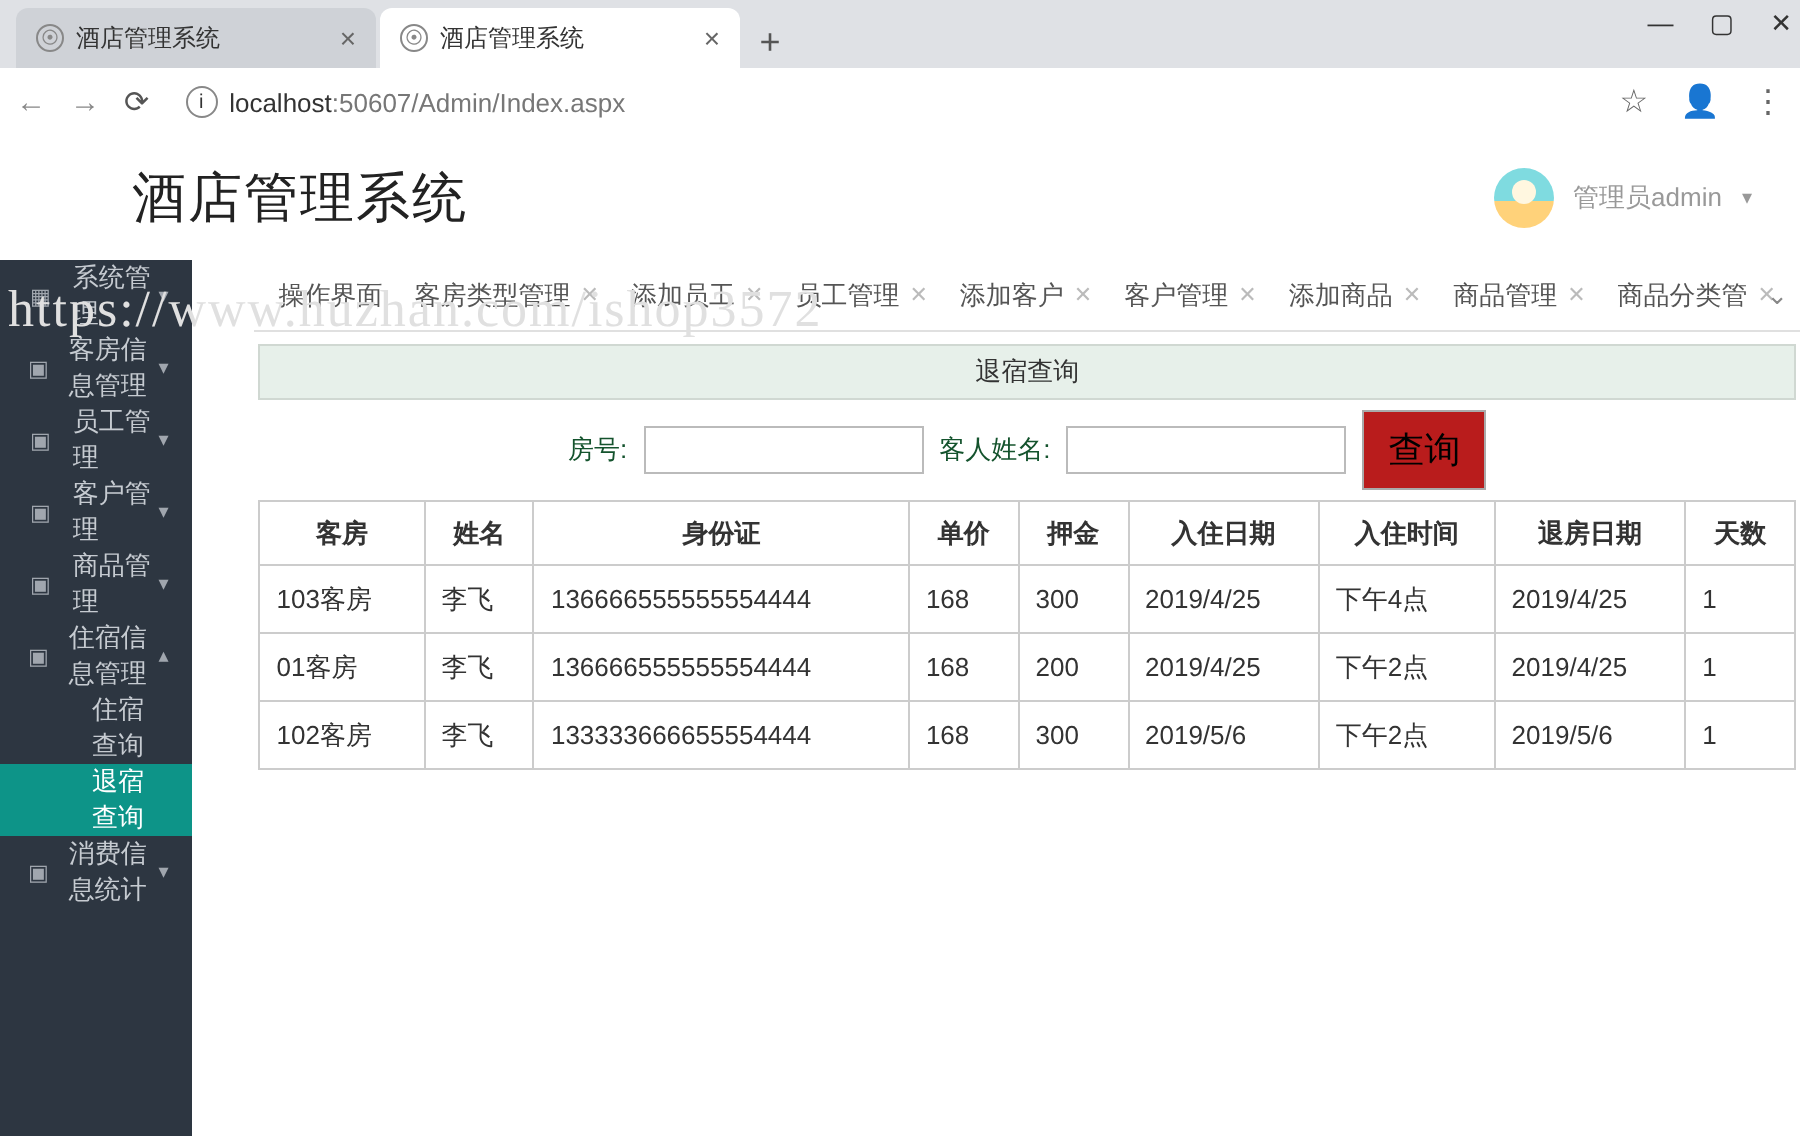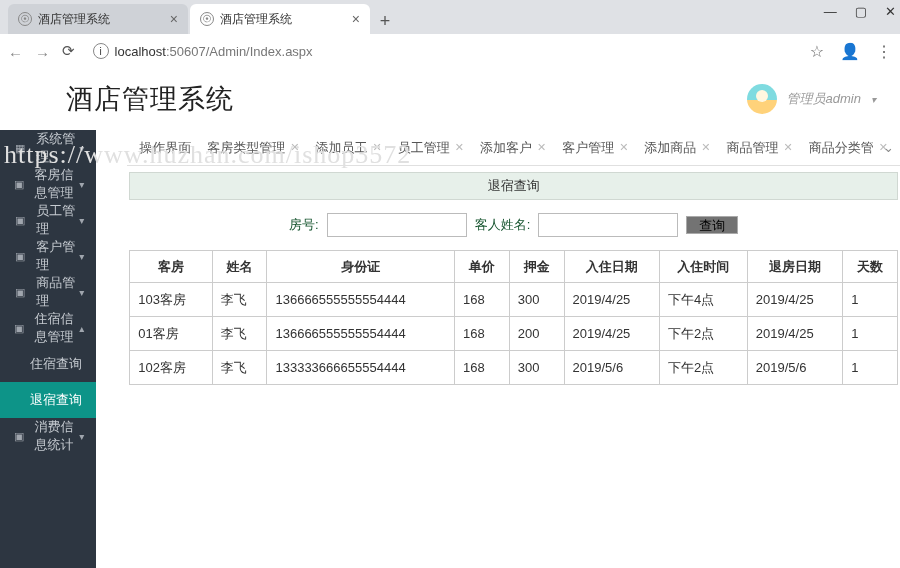--- a/index.html
+++ b/index.html
@@ -19,51 +19,51 @@
 .nav-icon.dark { color: #555; }
 .addr-bar { flex: 1; display: flex; align-items: center; height: 26px; border: none; padding: 0 6px; font-size: 13px; color: #333; gap: 6px; }
 .addr-info { width: 16px; height: 16px; border: 1px solid #888; border-radius: 50%; display: flex; align-items: center; justify-content: center; font-size: 10px; }
 .addr-text .host { color: #333; }
 .addr-text .path { color: #777; }
 .addr-end { display: flex; align-items: center; gap: 16px; color: #666; font-size: 16px; }
 
 
 .app-header { height: 62px; display: flex; align-items: center; justify-content: space-between; padding: 0 24px 0 66px; }
 .app-title { font-size: 27px; font-weight: 400; color: #222; letter-spacing: 1px; }
-.user-box { display: flex; align-items: center; gap: 10px; color: #999; font-size: 13px; font-style: italic; }
+.user-box { display: flex; align-items: center; gap: 10px; color: #999; font-size: 13px; }
 .avatar { width: 30px; height: 30px; border-radius: 50%; background: linear-gradient(180deg, #7fdbe0 0%, #7fdbe0 55%, #ffd27a 55%, #ffd27a 100%); display:flex; align-items:center; justify-content:center; }
 .avatar-head { width: 12px; height: 12px; border-radius: 50%; background: #fff7e0; margin-top:-6px;}
 
 
 .watermark { position: absolute; top: 140px; left: 0; width: 100%; text-align: left; padding-left: 4px; color: #e0e0e0; font-size: 26px; font-family: Georgia, serif; letter-spacing: 1px; pointer-events: none; z-index: 30; }
 
 
 .workspace { display: flex; height: calc(568px - 68px - 62px); }
 
 
 .sidebar { width: 166px; background: #2d3641; color: #c6cbd1; font-size: 13px; }
 .side-item { display: flex; align-items: center; height: 36px; padding: 0 14px 0 14px; gap: 10px; position: relative; }
-.side-item.sub { padding-left: 30px; }
+.side-item.sub { padding-left: 46px; }
 .side-item.active { background: #0d9488; color: #fff; }
 .side-icon { width: 14px; text-align: center; font-size: 11px; color: #a0a6ae; }
 .side-arrow { position: absolute; right: 12px; font-size: 10px; color: #a0a6ae; }
 
 
 .main { flex: 1; background: #fff; display: flex; flex-direction: column; padding-left: 31px; }
 .content-tabs { height: 36px; display: flex; align-items: center; padding: 0 4px; overflow: hidden; border-bottom: 1px solid #e0e0e0; position: relative; }
 .ct-tab { display: flex; align-items: center; gap: 5px; padding: 0 8px; height: 36px; font-size: 13px; color: #555; white-space: nowrap; }
 .ct-close { color: #bbb; font-size: 11px; }
 .ct-chevron { position: absolute; right: 6px; color: #888; font-size: 13px; }
 
 
 .panel-head { height: 28px; background: #e7f0ea; border: 1px solid #d0d8d2; margin: 6px 2px 0 2px; display: flex; align-items: center; justify-content: center; font-size: 13px; color: #333; }
 .search-row { height: 38px; display: flex; align-items: center; justify-content: center; gap: 8px; margin: 6px 2px; }
 .search-row label { font-size: 13px; color: #14532d; }
 .search-row input { height: 24px; width: 140px; border: 1px solid #bbb; padding: 0 4px; font-size: 12px; }
-.search-btn { height: 18px; padding: 0 12px; border: 1px solid #aaa; background: #737373; font-size: 13px; cursor: pointer; }
+.search-btn { height: 40px; padding: 0 12px; border: 1px solid #aaa; background: #b91c1c; font-size: 18px; cursor: pointer; }
 
 
 .table { border-collapse: collapse; width: calc(100% - 4px); margin: 0 2px; font-size: 13px; }
 .table th, .table td { border: 1px solid #ccc; padding: 6px 8px; text-align: left; vertical-align: middle; }
 .table th { background: #fff; font-weight: 600; text-align: center; height: 32px; }
 .table td { height: 34px; }
 </style>
 </head>
 <body>
 

